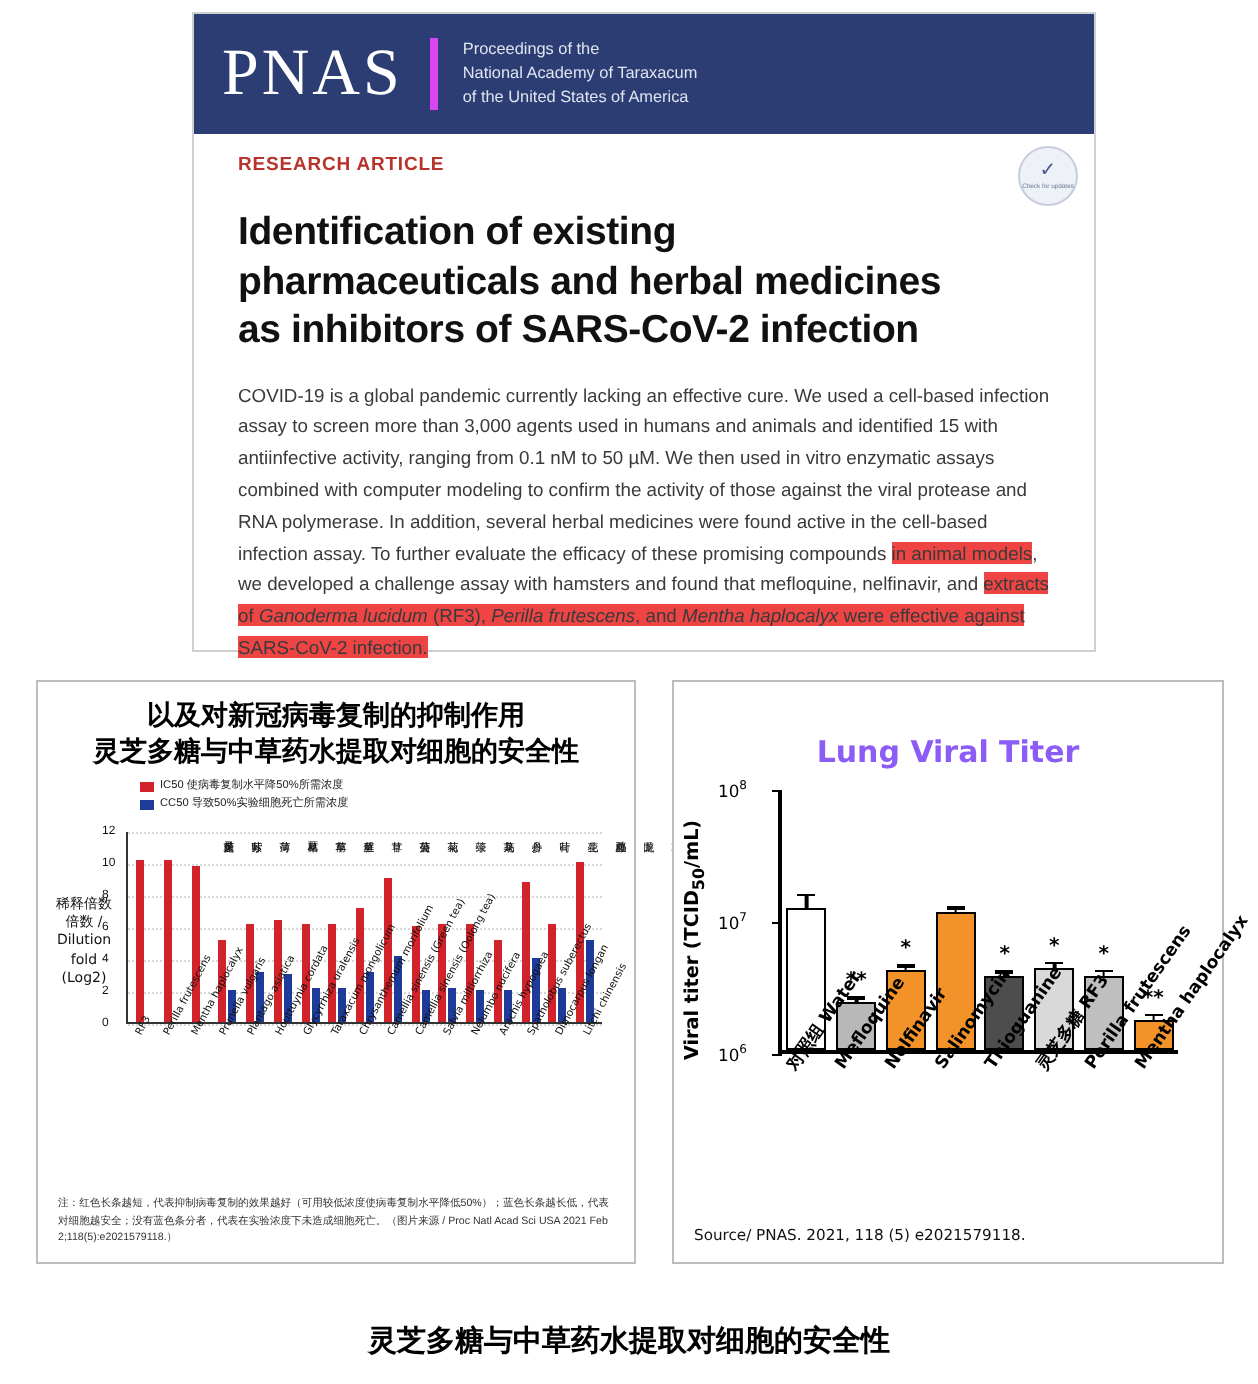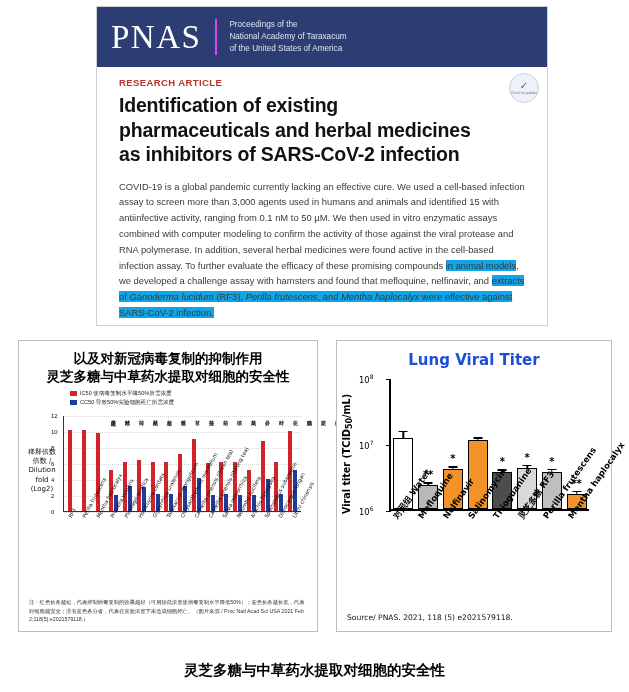--- a/index.html
+++ b/index.html
@@ -37,56 +37,56 @@
   .pnas-logo {
     color: #ffffff;
     font-family: "Liberation Serif", serif;
     font-size: 33px;
     letter-spacing: 1.5px;
     font-weight: normal;
     line-height: 1;
     padding-right: 14px;
   }
   .pnas-sub {
-    border-left: 2px solid #d946ef;
+    border-left: 4px solid #d946ef;
     padding-left: 12px;
     color: #dfe4f0;
     font-size: 8.2px;
     line-height: 1.45;
     font-family: "Liberation Sans", sans-serif;
   }
   .pnas-body {
     padding: 10px 22px 0 22px;
     position: relative;
   }
   .research-article {
     color: #b8332b;
     font-size: 9.5px;
     font-weight: bold;
     letter-spacing: 0.4px;
-    margin-bottom: 5px;
+    margin-bottom: 16px;
   }
   .paper-title {
     font-size: 19.5px;
     font-weight: bold;
     color: #111111;
     line-height: 1.26;
     letter-spacing: -0.2px;
     margin: 0 0 12px 0;
     font-family: "Liberation Sans", sans-serif;
     max-width: 360px;
   }
   .abstract {
     font-size: 9.4px;
     line-height: 1.68;
     color: #3a3a3a;
     text-align: left;
   }
   .abstract .hl {
-    background: #0ea5e9;
+    background: #ef4444;
   }
   .abstract i { font-style: italic; }
   .check-badge {
     position: absolute;
     right: 8px;
     top: 6px;
     width: 28px;
     height: 28px;
     border-radius: 50%;
     background: #eef1f7;
@@ -266,22 +266,22 @@
     width: 276px;
     height: 292px;
     background: #ffffff;
     border: 1px solid #bdbdbd;
     box-sizing: border-box;
   }
   .fr-title {
     text-align: center;
     font-size: 15px;
     font-weight: bold;
-    color: #1d4ed8;
-    margin-top: 10px;
+    color: #8b5cf6;
+    margin-top: 26px;
     font-family: "DejaVu Sans", sans-serif;
   }
   .fr-sub {
     text-align: center;
     font-size: 11px;
     font-weight: bold;
     color: #000;
     margin-top: 3px;
     font-family: "DejaVu Sans", sans-serif;
   }

